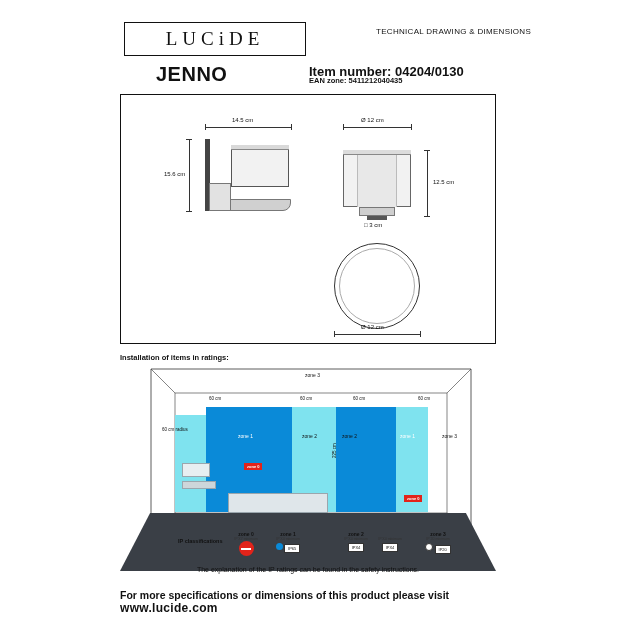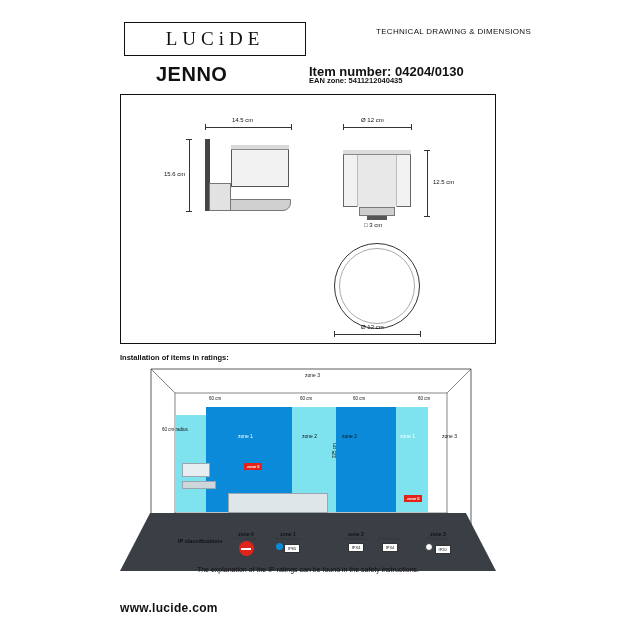--- a/index.html
+++ b/index.html
@@ -347,15 +347,16 @@
     <div class="ip-col" style="left:300px; top:168px; width:36px;">
       <div class="ip-zone-name">zone 3</div>
       <div class="ip-sub">IP 20 minimum</div>
       <div class="white-circ"></div>
       <div class="ip-chip">IP20</div>
     </div>
   </div>
 
   <div class="ip-note">The explanation of the IP ratings can be found in the safety instructions.</div>
 
+  <div class="footer1">For more specifications or dimensions of this product please visit</div>
   <div class="footer2">www.lucide.com</div>
 
 </div>
 
 </body></html>

